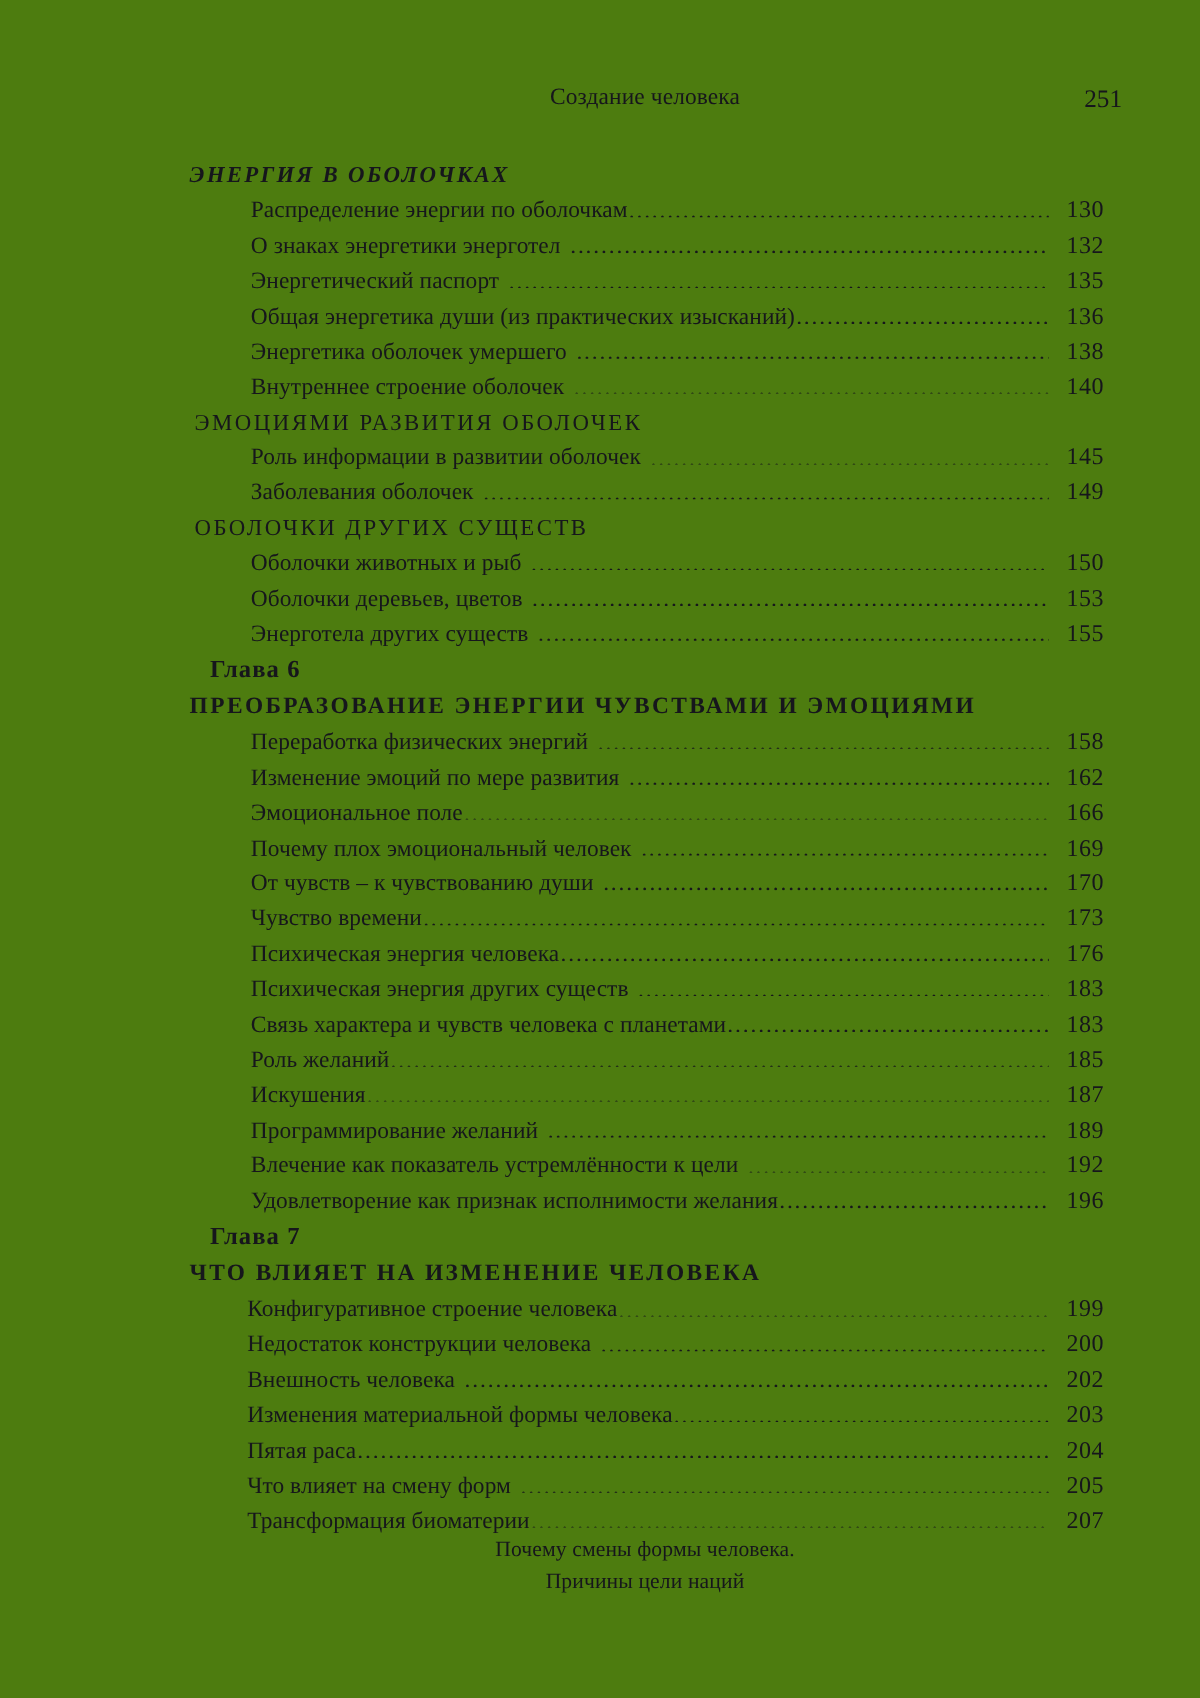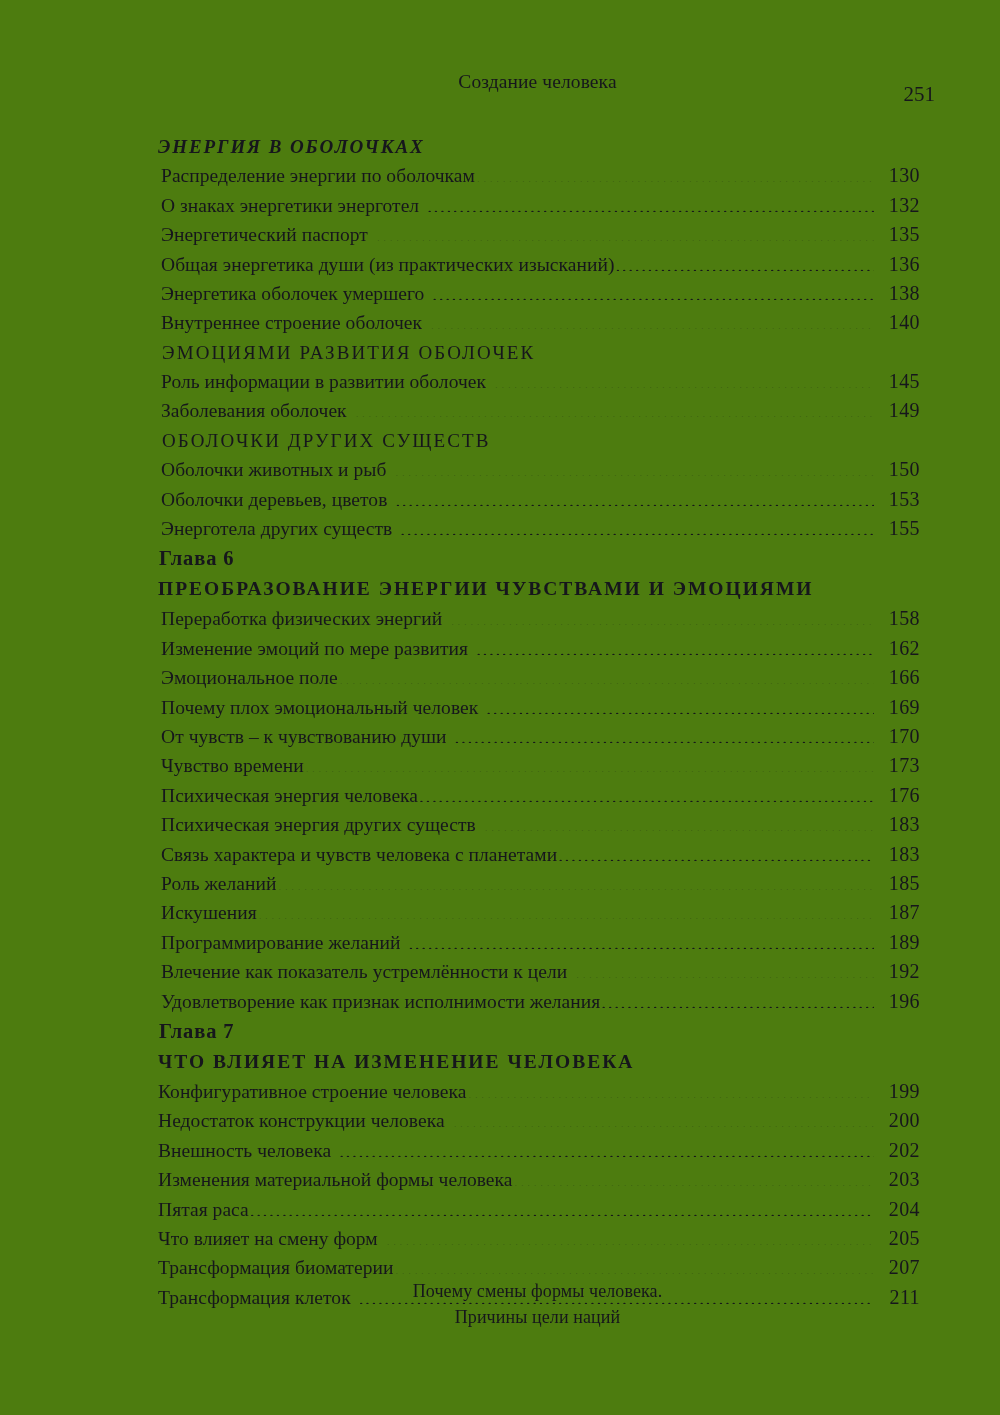--- a/index.html
+++ b/index.html
@@ -32,21 +32,21 @@
     left: 0;
     right: 0;
     text-align: center;
     font-size: 19.5px;
     line-height: 28px;
     letter-spacing: 0.1px;
   }
   .running-head .rh-folio {
     position: absolute;
     right: 0;
-    top: 12px;
+    top: 0;
     font-size: 21px;
     line-height: 28px;
   }
 
   
   .toc {
     position: absolute;
     left: 158px;
     top: 132px;
     width: 762px;
@@ -68,36 +68,38 @@
     padding-left: 4px;
   }
 
   
   .chap-label {
     font-size: 20.5px;
     font-weight: bold;
     line-height: 30px;
     letter-spacing: 0.9px;
     padding-left: 1px;
+    margin-left: 16px;
   }
   .chap-title {
     font-size: 19.5px;
     font-weight: bold;
     line-height: 31px;
     letter-spacing: 2.0px;
     white-space: nowrap;
   }
 
   
   .entry {
     display: flex;
     align-items: baseline;
     font-size: 19.5px;
     line-height: 29.4px;
     white-space: nowrap;
+    margin-left: 48px;
   }
   .entry .e-title {
     flex: 0 0 auto;
     letter-spacing: 0.05px;
   }
   .entry .e-dots {
     flex: 1 1 auto;
     overflow: hidden;
     margin: 0 2px 0 1px;
     position: relative;
@@ -312,25 +314,20 @@
       <div class="entry gap grp-c">
         <span class="e-title">Что влияет на смену форм</span>
         <span class="e-dots"></span>
         <span class="e-page">205</span>
       </div>
       <div class="entry grp-c">
         <span class="e-title">Трансформация биоматерии</span>
         <span class="e-dots"></span>
         <span class="e-page">207</span>
       </div>
-      <div class="entry gap grp-c">
-        <span class="e-title">Трансформация клеток</span>
-        <span class="e-dots"></span>
-        <span class="e-page">211</span>
-      </div>
     </div>
 
   <div class="footnote">
     <div>Почему смены формы человека.</div>
     <div>Причины цели наций</div>
   </div>
 
 </div>
 
 </body></html>

